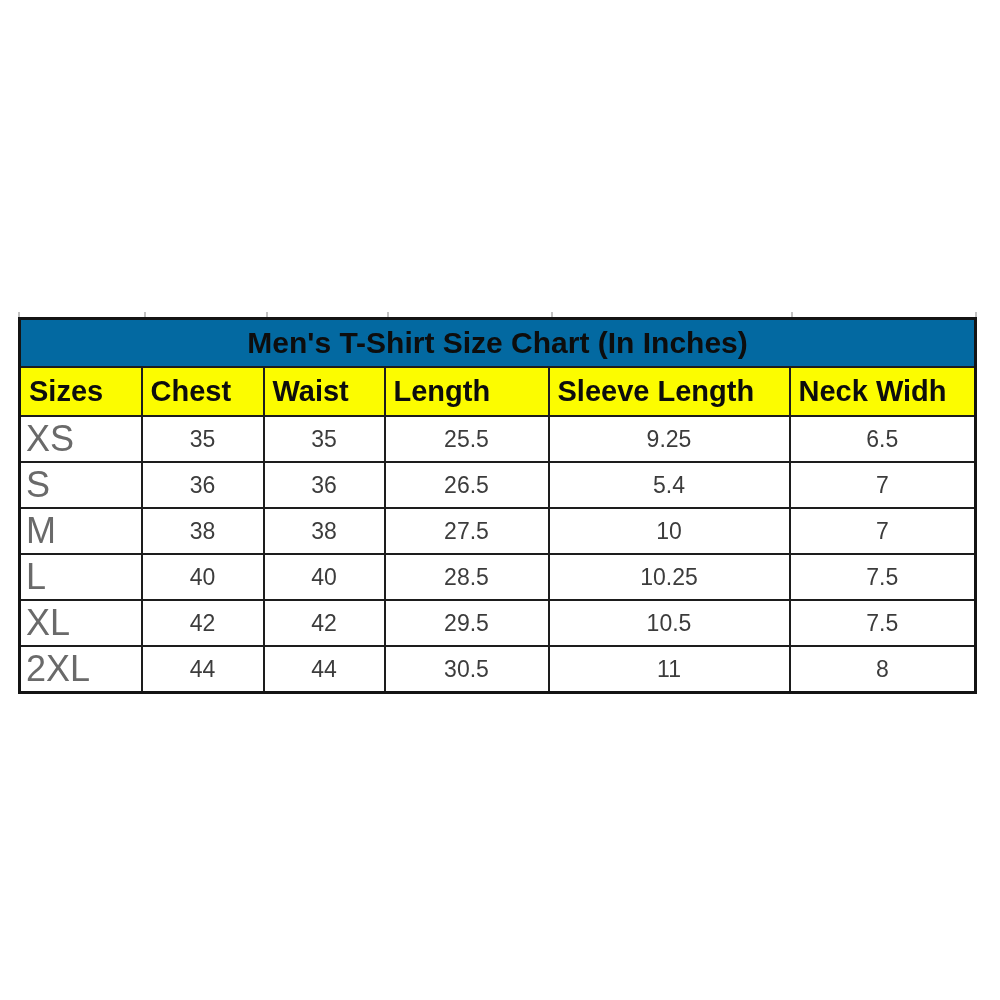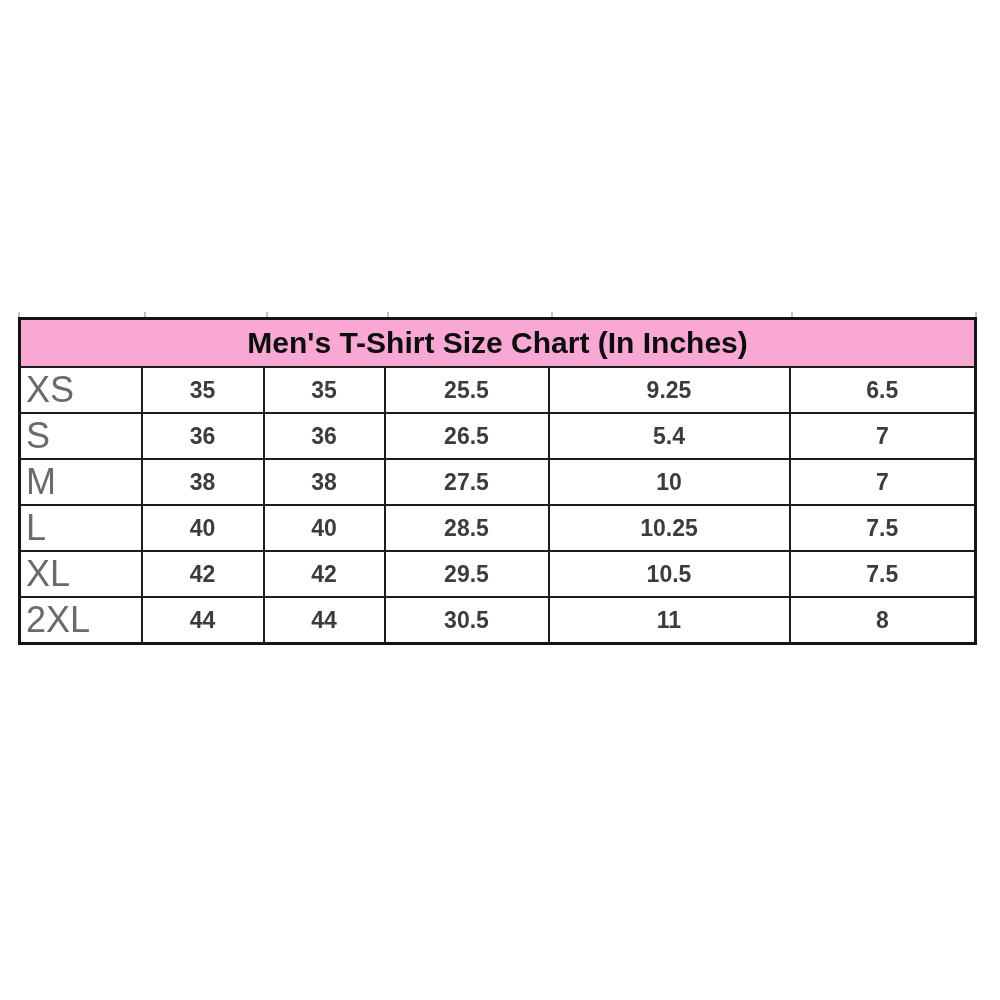--- a/index.html
+++ b/index.html
@@ -32,21 +32,21 @@
     table-layout: fixed;
     border: 3px solid #141414;
   }
   table.size-chart td, table.size-chart th {
     border: 2px solid #1d1d1d;
     overflow: hidden;
     white-space: nowrap;
   }
   tr.title-row td {
     height: 44px;
-    background: #f9a8d4;
+    background: #0369a1;
     color: #0d0d0d;
     font-size: 30px;
     font-weight: 700;
     text-align: center;
     vertical-align: middle;
   }
   tr.header-row th {
     height: 47px;
     background: #fcfc00;
     color: #0d0d0d;
@@ -64,21 +64,21 @@
   tr.data-row td.size-cell {
     text-align: left;
     padding-left: 5px;
     font-size: 36px;
     font-weight: 400;
     color: #6a6a6a;
   }
   tr.data-row td.num-cell {
     text-align: center;
     font-size: 23px;
-    font-weight: 700;
+    font-weight: 400;
     color: #3c3c3c;
   }
 </style>
 </head>
 <body>
 
 <div class="stage">
 
   <div>
     <div class="stub" style="left:18px"></div>
@@ -95,20 +95,28 @@
       <col style="width:122px">
       <col style="width:122px">
       <col style="width:121px">
       <col style="width:164px">
       <col style="width:241px">
       <col style="width:186px">
     </colgroup>
     <tbody>
       <tr class="title-row">
         <td colspan="6">Men's T-Shirt Size Chart (In Inches)</td>
+      </tr>
+      <tr class="header-row">
+        <th>Sizes</th>
+        <th>Chest</th>
+        <th>Waist</th>
+        <th>Length</th>
+        <th>Sleeve Length</th>
+        <th>Neck Widh</th>
       </tr>
 
       <tr class="data-row">
         <td class="size-cell">XS</td>
         <td class="num-cell">35</td>
         <td class="num-cell">35</td>
         <td class="num-cell">25.5</td>
         <td class="num-cell">9.25</td>
         <td class="num-cell">6.5</td>
       </tr>

